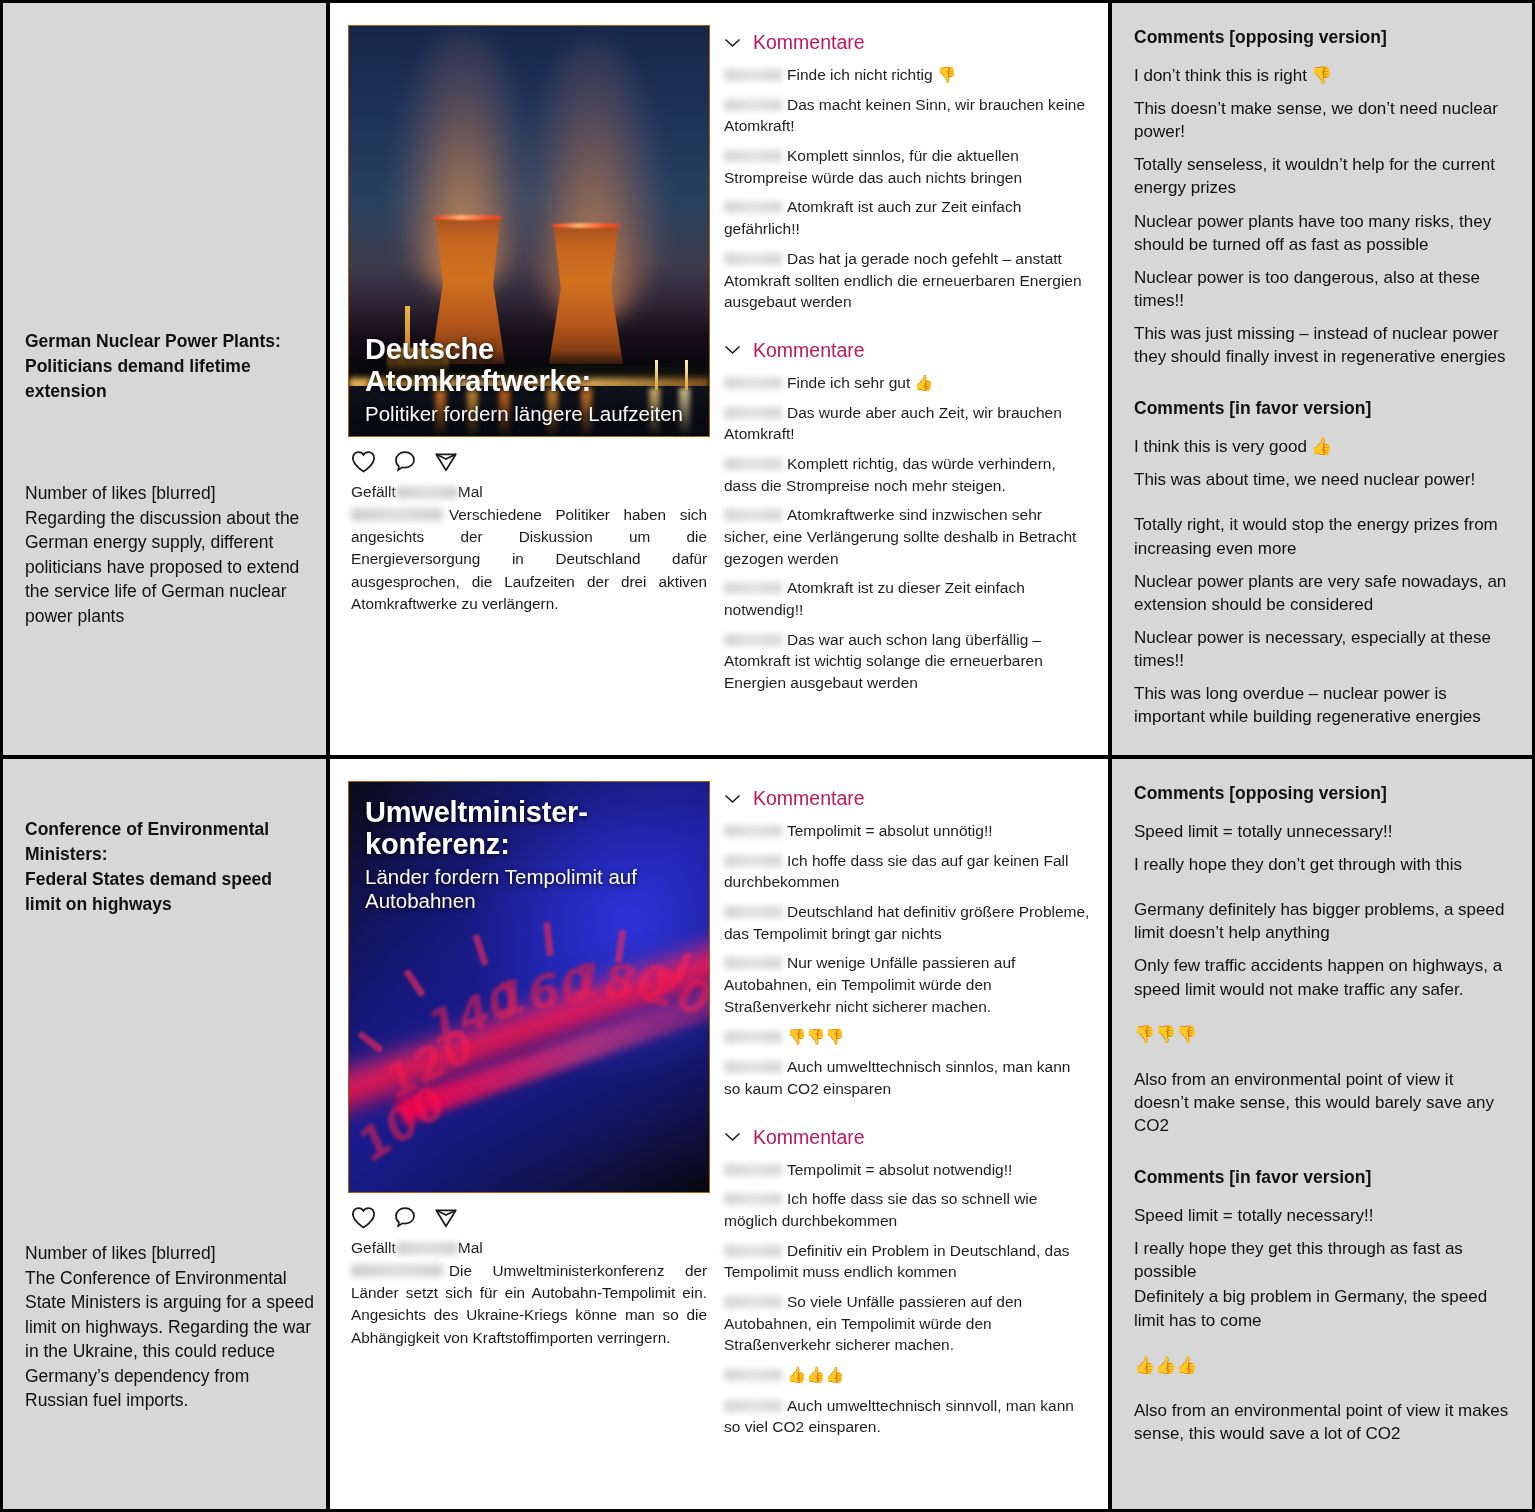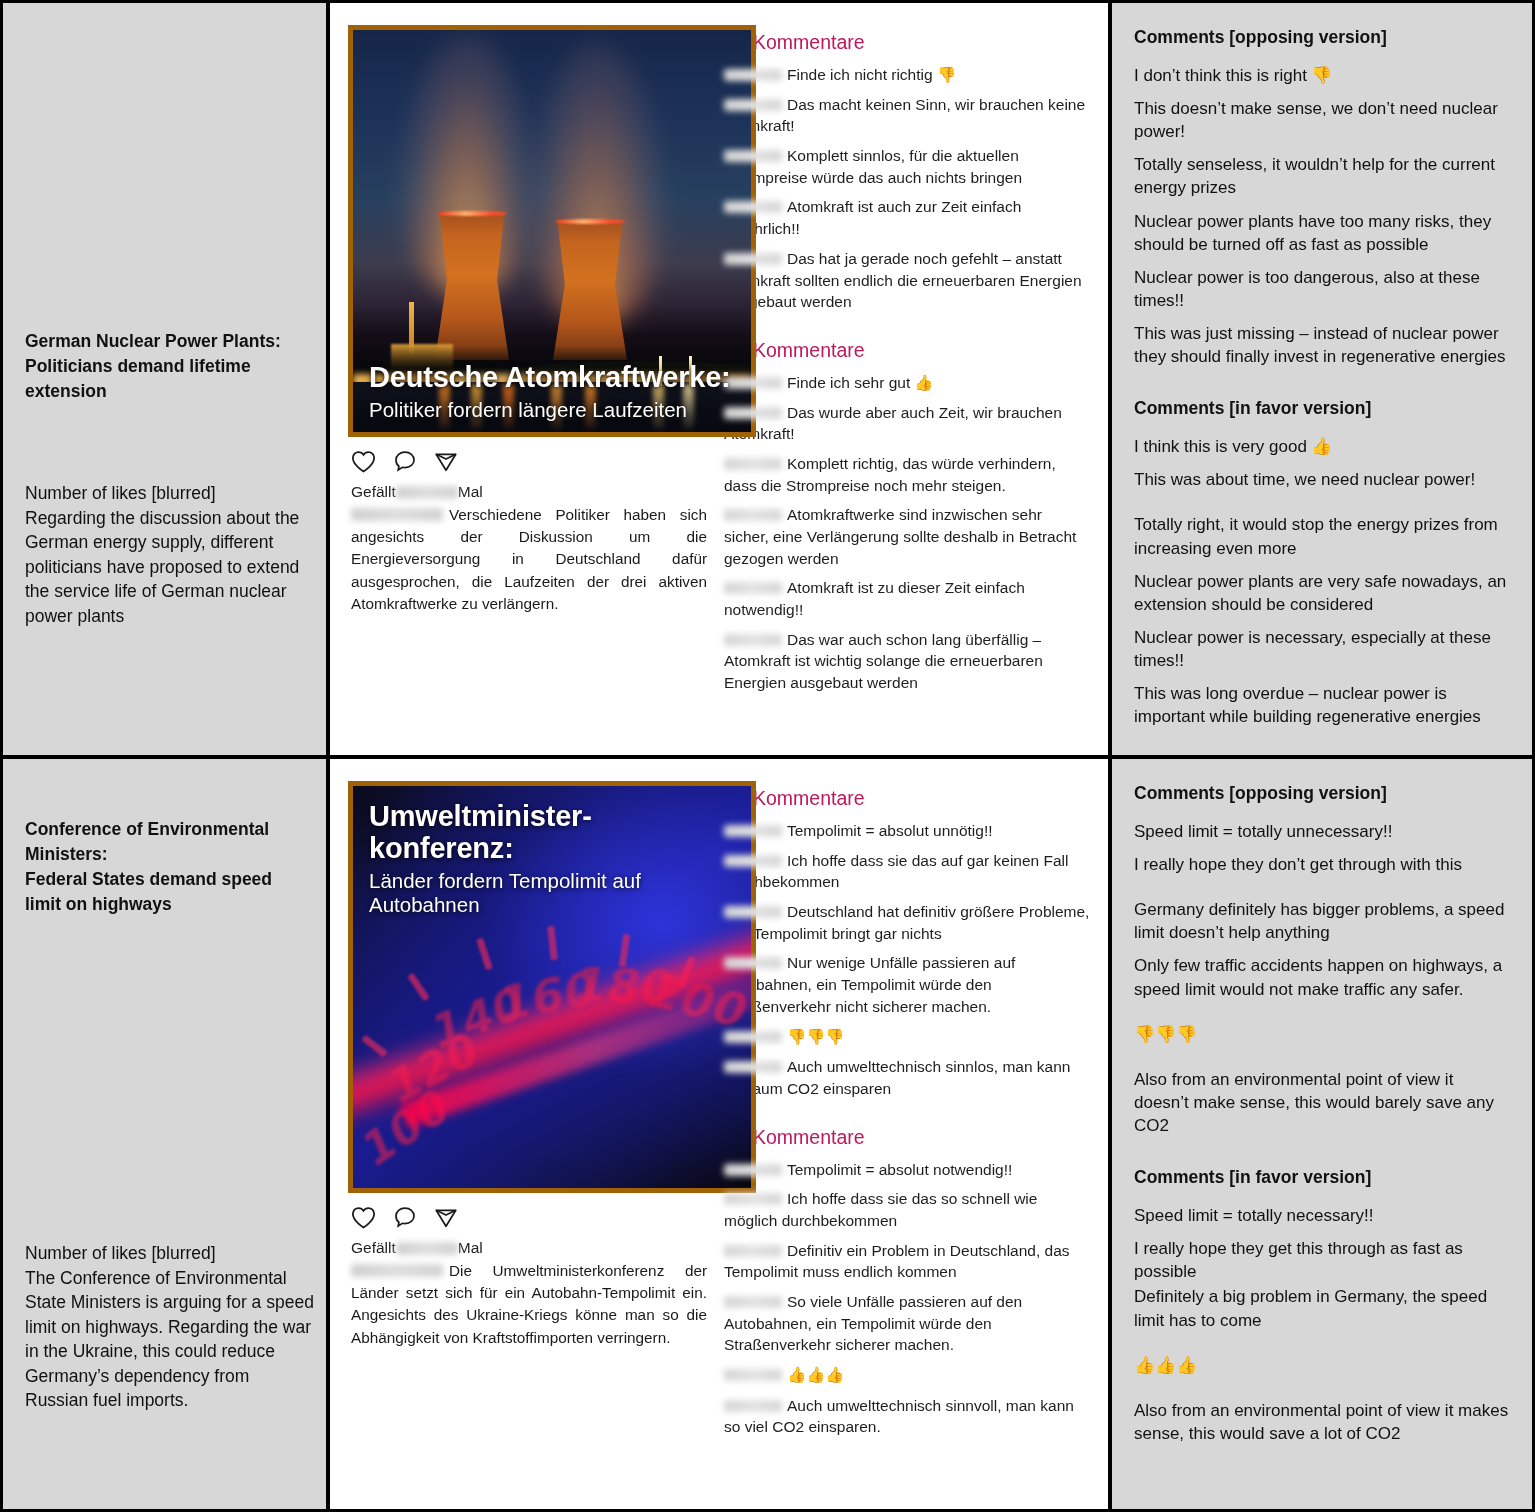--- a/index.html
+++ b/index.html
@@ -69,23 +69,23 @@
   }
   .r1 .left-head { top: 326px; }
   .r1 .left-body { top: 478px; }
   .r2 .left-head { top: 58px; }
   .r2 .left-body { top: 482px; }
 
   
   .post { width: 362px; flex: 0 0 362px; }
   .post-media {
     position: relative;
-    width: 408px; height: 412px;
+    width: 362px; height: 412px;
     overflow: hidden;
-    border: 5px solid #a16207;
+    border: 1px solid #a16207;
   }
   .post-media.nuclear  { height: 412px; }
   .post-media.speedo   { height: 412px; }
 
   
   .sky {
     position: absolute; inset: 0;
     background:
       linear-gradient(to bottom,
         #16264a 0%, #1d3258 22%, #27405f 42%,

